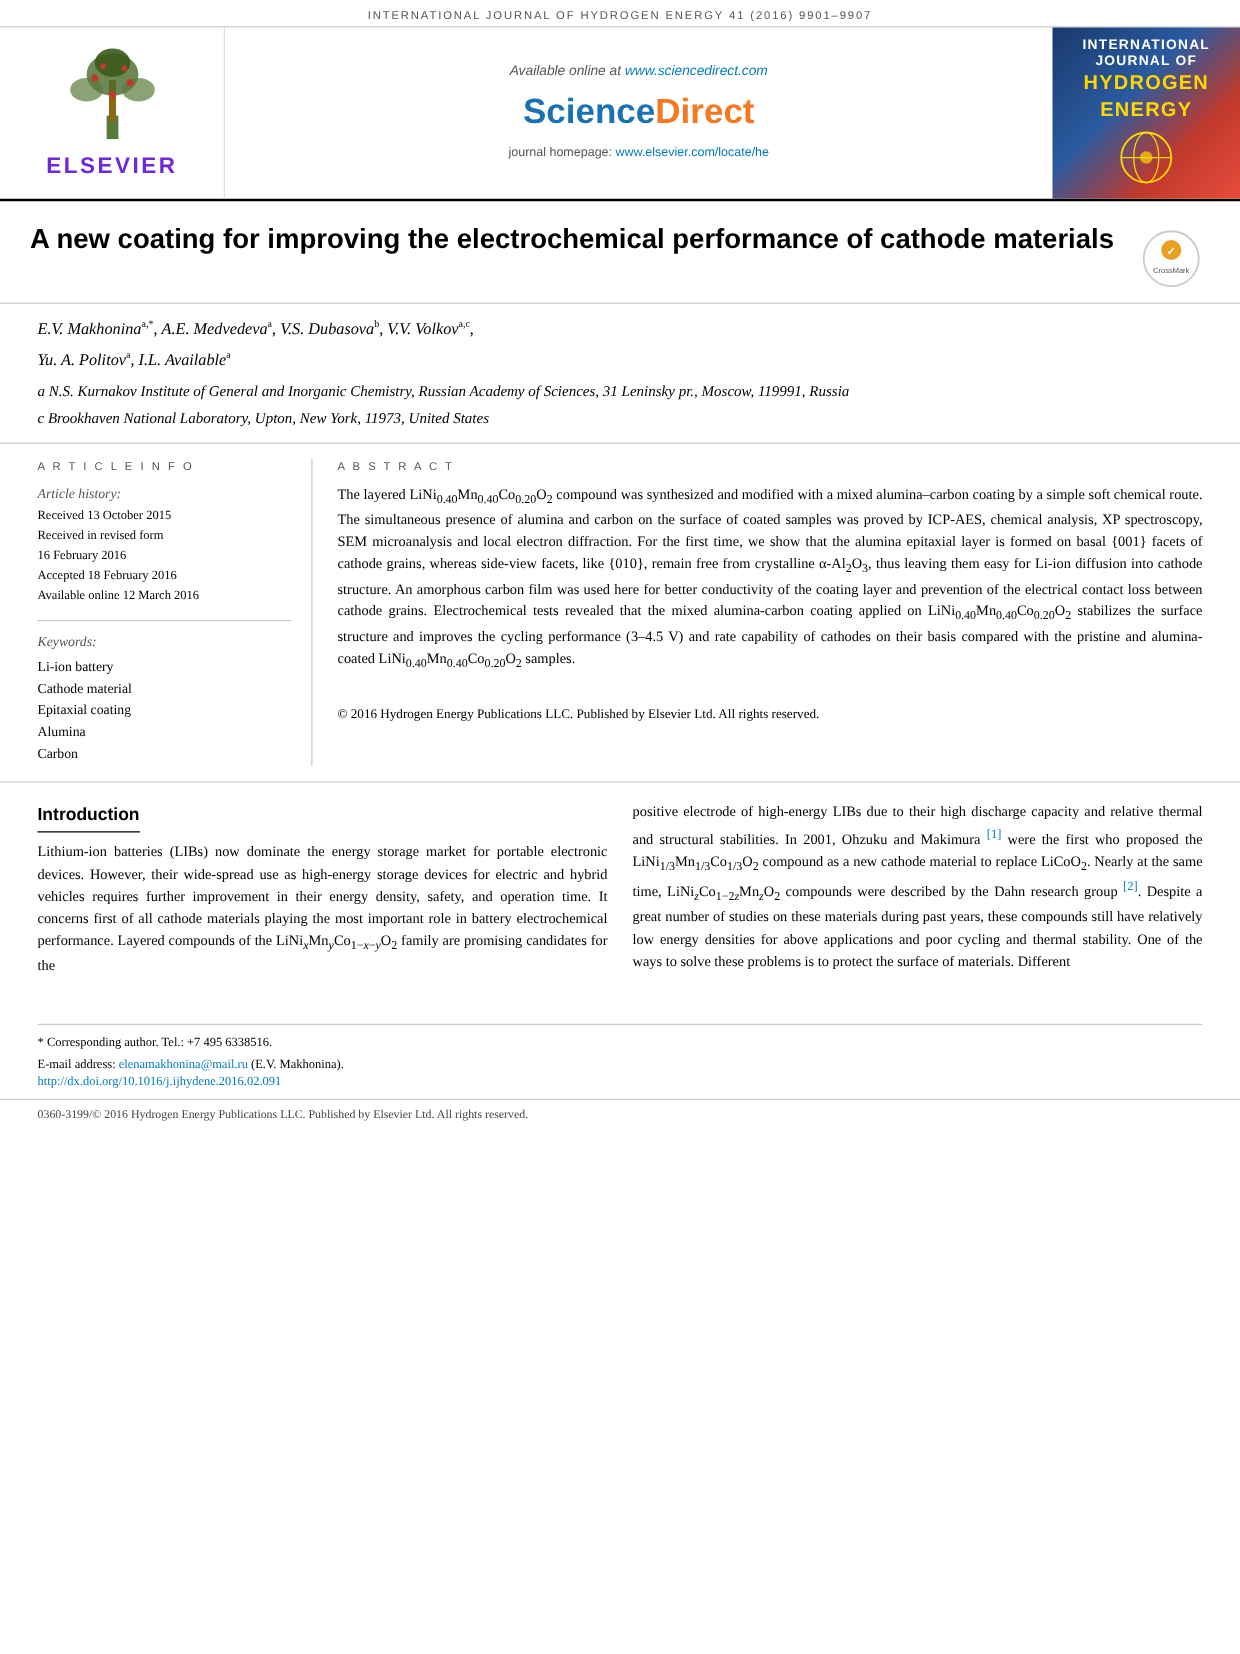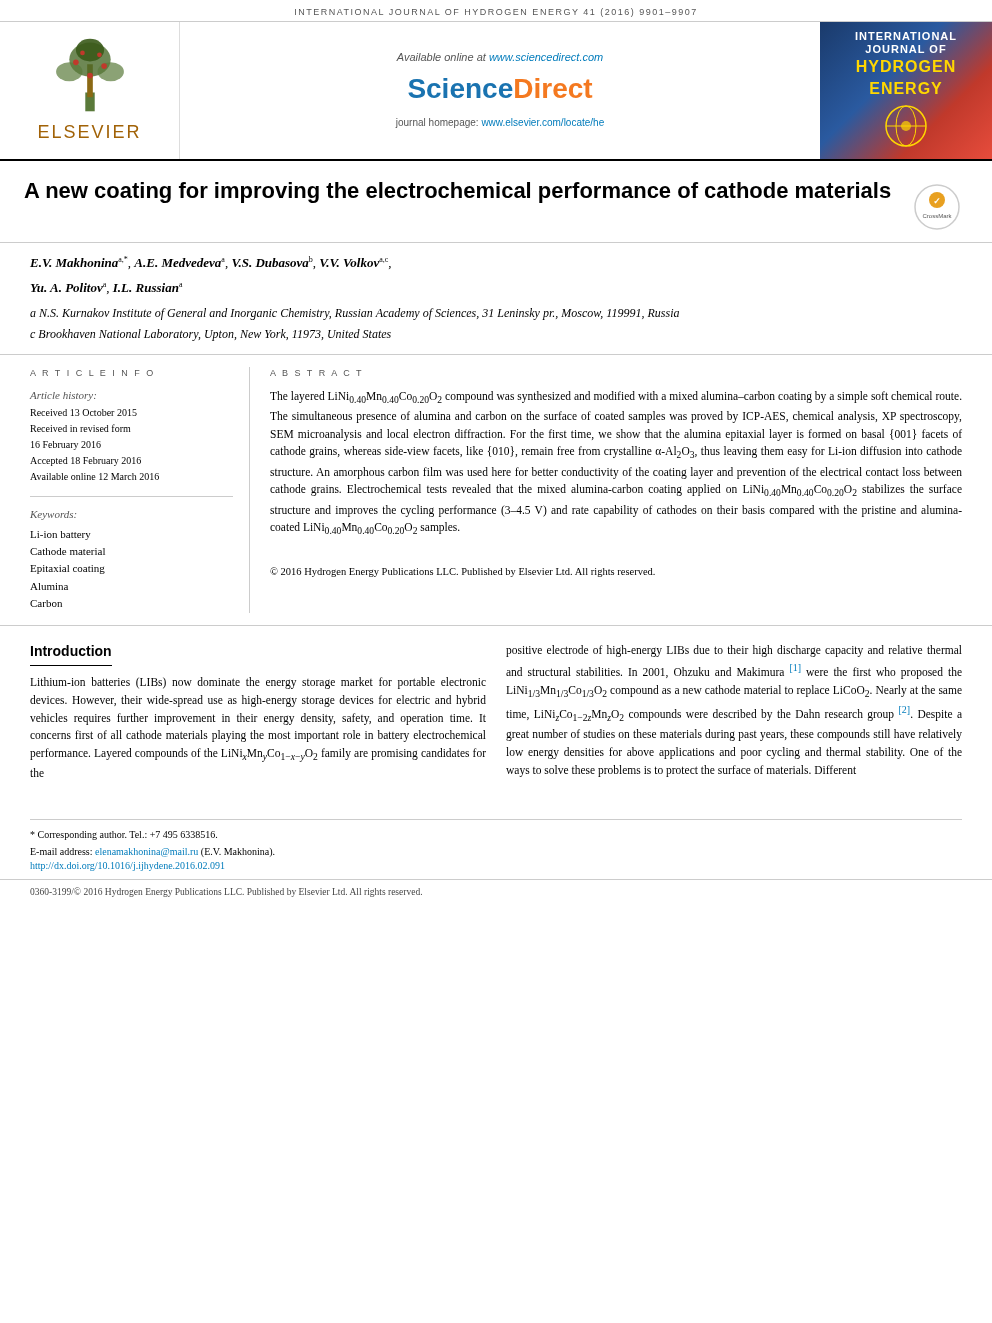--- a/index.html
+++ b/index.html
@@ -44,22 +44,22 @@
       border-right: 1px solid #ddd;
     }
 
     .elsevier-tree {
       width: 100px;
       height: 80px;
     }
 
     .elsevier-text {
       font-size: 18px;
-      font-weight: normal;
-      color: #a16207;
+      font-weight: bold;
+      color: #6d28d9;
       letter-spacing: 2px;
       margin-top: 4px;
       font-family: Arial, sans-serif;
     }
 
     .center-header {
       flex: 1;
       display: flex;
       flex-direction: column;
       align-items: center;
@@ -93,21 +93,21 @@
       color: #555;
       font-family: Arial, sans-serif;
     }
 
     .journal-homepage a {
       color: #007bbb;
       text-decoration: none;
     }
 
     .right-logo {
-      width: 172px;
+      width: 150px;
       background: linear-gradient(135deg, #1a3a6b 0%, #2a5aa0 40%, #c0392b 70%, #e74c3c 100%);
       display: flex;
       flex-direction: column;
       align-items: center;
       justify-content: center;
       padding: 8px;
       color: #fff;
     }
 
     .right-logo-title {
@@ -163,21 +163,21 @@
     }
 
     .authors-line {
       font-size: 13px;
       margin-bottom: 6px;
       line-height: 1.5;
     }
 
     .author-name {
       font-style: italic;
-      font-weight: bold;
+      font-weight: normal;
     }
 
     .affiliations {
       font-size: 12px;
       font-style: italic;
       line-height: 1.6;
       margin-top: 4px;
     }
 
     .affil-line {
@@ -410,21 +410,21 @@
 
 <div class="authors-section">
   <div class="authors-line">
     <span class="author-name">E.V. Makhonina</span><sup>a,*</sup>,
     <span class="author-name">A.E. Medvedeva</span><sup>a</sup>,
     <span class="author-name">V.S. Dubasova</span><sup>b</sup>,
     <span class="author-name">V.V. Volkov</span><sup>a,c</sup>,
   </div>
   <div class="authors-line">
     <span class="author-name">Yu. A. Politov</span><sup>a</sup>,
-    <span class="author-name">I.L. Russian</span><sup>a</sup>
+    <span class="author-name">I.L. Available</span><sup>a</sup>
   </div>
   <div class="affiliations">
     <div class="affil-line">a N.S. Kurnakov Institute of General and Inorganic Chemistry, Russian Academy of Sciences, 31 Leninsky pr., Moscow, 119991, Russia</div>
     <div class="affil-line">c Brookhaven National Laboratory, Upton, New York, 11973, United States</div>
   </div>
 </div>
 
 <div class="two-column">
 
   <div class="left-column">

